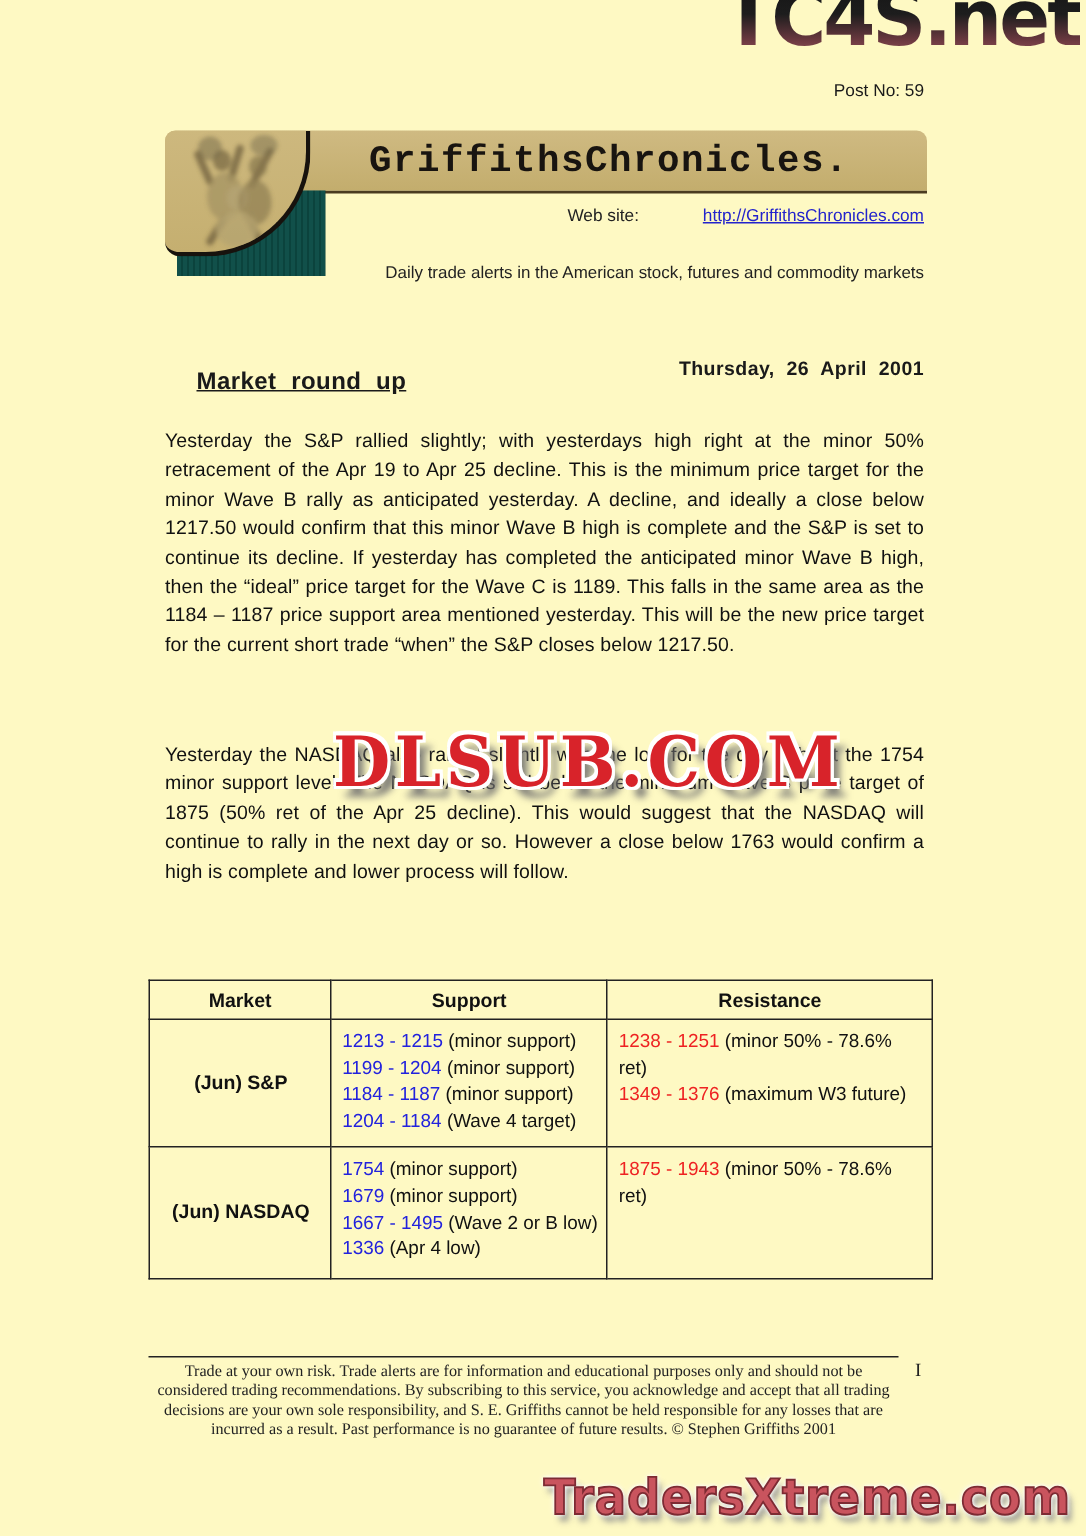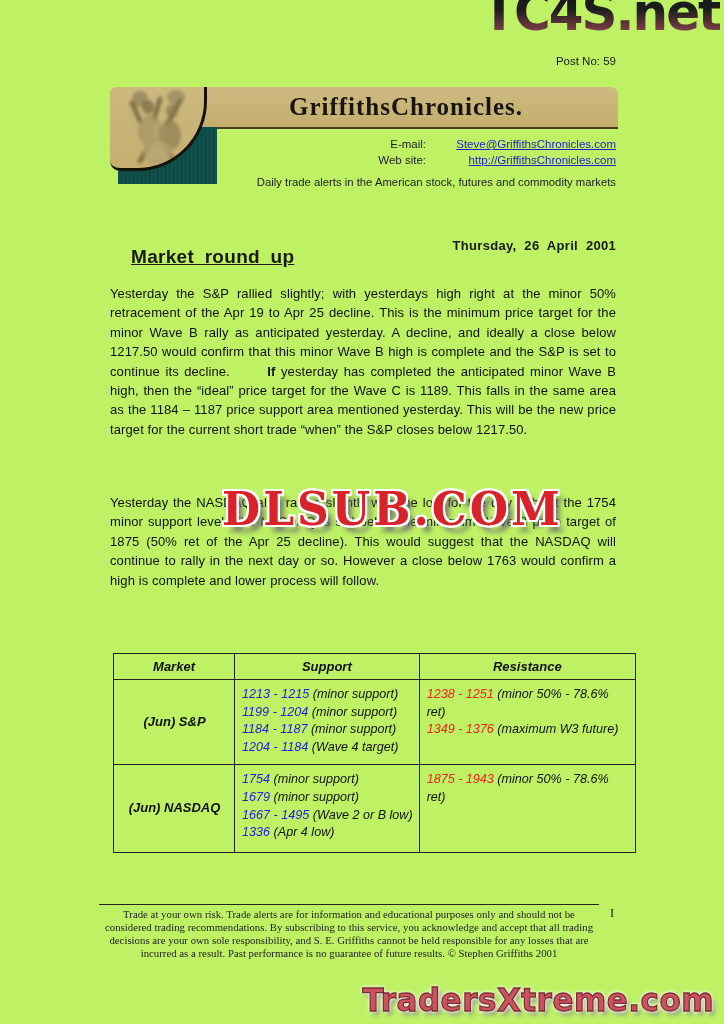--- a/index.html
+++ b/index.html
@@ -1,19 +1,19 @@
 <!DOCTYPE html>
 <html><head>
 <meta charset="utf-8">
 <style>
   * { margin:0; padding:0; box-sizing:border-box; }
   html,body { background:#ffffff; }
   .page {
     position:relative; width:724px; height:1024px; margin:0 auto;
-    background:#bef264; overflow:hidden;
+    background:#fef9c3; overflow:hidden;
     font-family:"Liberation Sans", sans-serif; color:#1a1a1a;
   }
 
   
   .tc4s {
     position:absolute; top:-13px; right:4px;
     font-family:"DejaVu Sans", sans-serif;
     font-weight:bold; font-size:50px; letter-spacing:-2px; line-height:1;
     background:linear-gradient(180deg,#141414 0%,#1d1d1d 45%,#6e3a41 80%,#93555c 100%);
     -webkit-background-clip:text; background-clip:text; color:transparent;
@@ -29,21 +29,21 @@
   
   .banner-bar {
     position:absolute; left:110px; top:87px; width:508px; height:40px;
     background:linear-gradient(#cfba82,#c3ad6d);
     border-radius:7px 7px 0 0;
     box-shadow:0 2px 0 #4a3c20;
     display:flex; align-items:center;
   }
   .banner-title {
     width:100%; text-align:center; padding-left:84px;
-    font-family:Liberation Serif, serif; font-weight:bold;
+    font-family:Liberation Mono, monospace; font-weight:bold;
     font-size:25px; letter-spacing:1px; color:#181410;
   }
   .photo-block { position:absolute; left:110px; top:87px; width:107px; height:97px; }
   .photo-teal {
     position:absolute; left:8px; top:40px; right:0; bottom:0;
     background:repeating-linear-gradient(90deg,#11504a 0 3px,#0b433d 3px 4px);
   }
   .photo-tan {
     position:absolute; left:0; top:0; width:97px; height:84px;
     background:linear-gradient(#cdb87e,#c5af70);
@@ -58,45 +58,45 @@
   .contact-row { display:flex; justify-content:flex-end; }
   .contact-label { text-align:right; margin-right:14px; color:#222; }
   .contact-link { display:inline-block; width:176px; text-align:right; color:#2323cc; text-decoration:underline; }
 
   .tagline { position:absolute; top:176px; right:108px; font-size:11.3px; color:#222; }
   .date-line { position:absolute; top:203px; right:108px; font-size:13px; font-weight:bold; word-spacing:4px; letter-spacing:.3px;margin-top:35px; }
 
   
   .section-heading {
     position:absolute; left:110px; top:246px;
-    font-size:19px; font-weight:bold; word-spacing:5px; letter-spacing:.3px;
+    font-size:16px; font-weight:bold; word-spacing:5px; letter-spacing:.3px;
     text-decoration:underline;
     padding-left:21px;
   }
   .para { position:absolute; left:110px; width:506px; font-size:13px; line-height:19.4px; text-align:justify; letter-spacing:.1px; color:#111; }
   .para-1 { top:284px; }
   .para-2 { top:493px; }
-  .para b { font-weight:bold;margin-left:32px; }
+  .para b { font-weight:normal; }
 
   
   .dlsub {
     position:absolute; left:222px; top:483px; z-index:5;
     font-family:"DejaVu Serif", serif; font-weight:bold;
     font-size:44px; letter-spacing:3px; color:#d8232a;
     text-shadow:
       -2px -2px 0 #fff, 2px -2px 0 #fff, -2px 2px 0 #fff, 2px 2px 0 #fff,
       0 -2px 0 #fff, 0 2px 0 #fff, -2px 0 0 #fff, 2px 0 0 #fff,
       6px 7px 5px rgba(110,110,110,.85);
     transform:scaleY(1.05);
   }
 
   
   .market-table {
-    position:absolute; left:113px; top:653px; width:523px;
-    border-collapse:collapse; font-size:12.6px; color:#111;font-style:italic;
+    position:absolute; left:99px; top:653px; width:523px;
+    border-collapse:collapse; font-size:12.6px; color:#111;
   }
   .market-table th, .market-table td { border:1.5px solid #222; }
   .market-table th { font-weight:bold; font-size:13px; height:26px; text-align:center; }
   .col-market { width:122px; }
   .col-support { width:182px; }
   .col-resistance { width:219px; }
   .market-table td { vertical-align:top; padding:6px 6px 8px 7px; }
   .market-table td.market-cell { vertical-align:middle; text-align:center; font-weight:bold; font-size:13px; }
   .cell-line { line-height:17.6px; white-space:nowrap; }
   .cell-entry { line-height:17.6px; }
@@ -156,24 +156,20 @@
           <ellipse cx="48" cy="66" rx="14" ry="12" fill="#b0a070" opacity="0.8"></ellipse>
           <ellipse cx="30" cy="12" rx="8" ry="8" fill="#55503a" opacity="0.5"></ellipse>
           <ellipse cx="66" cy="10" rx="9" ry="7" fill="#5f5a40" opacity="0.5"></ellipse>
         </g>
       </svg>
     </div>
   </div>
 
   <div class="contact">
     <div class="contact-row">
-      <span class="contact-label">E-mail:</span>
-      <a class="contact-link" href="#">Steve@GriffithsChronicles.com</a>
-    </div>
-    <div class="contact-row">
       <span class="contact-label">Web site:</span>
       <a class="contact-link" href="#">http://GriffithsChronicles.com</a>
     </div>
   </div>
 
   <div class="tagline">Daily trade alerts in the American stock, futures and commodity markets</div>
   <div class="date-line">Thursday, 26 April 2001</div>
 
   <div class="section-heading">Market round up</div>
 

